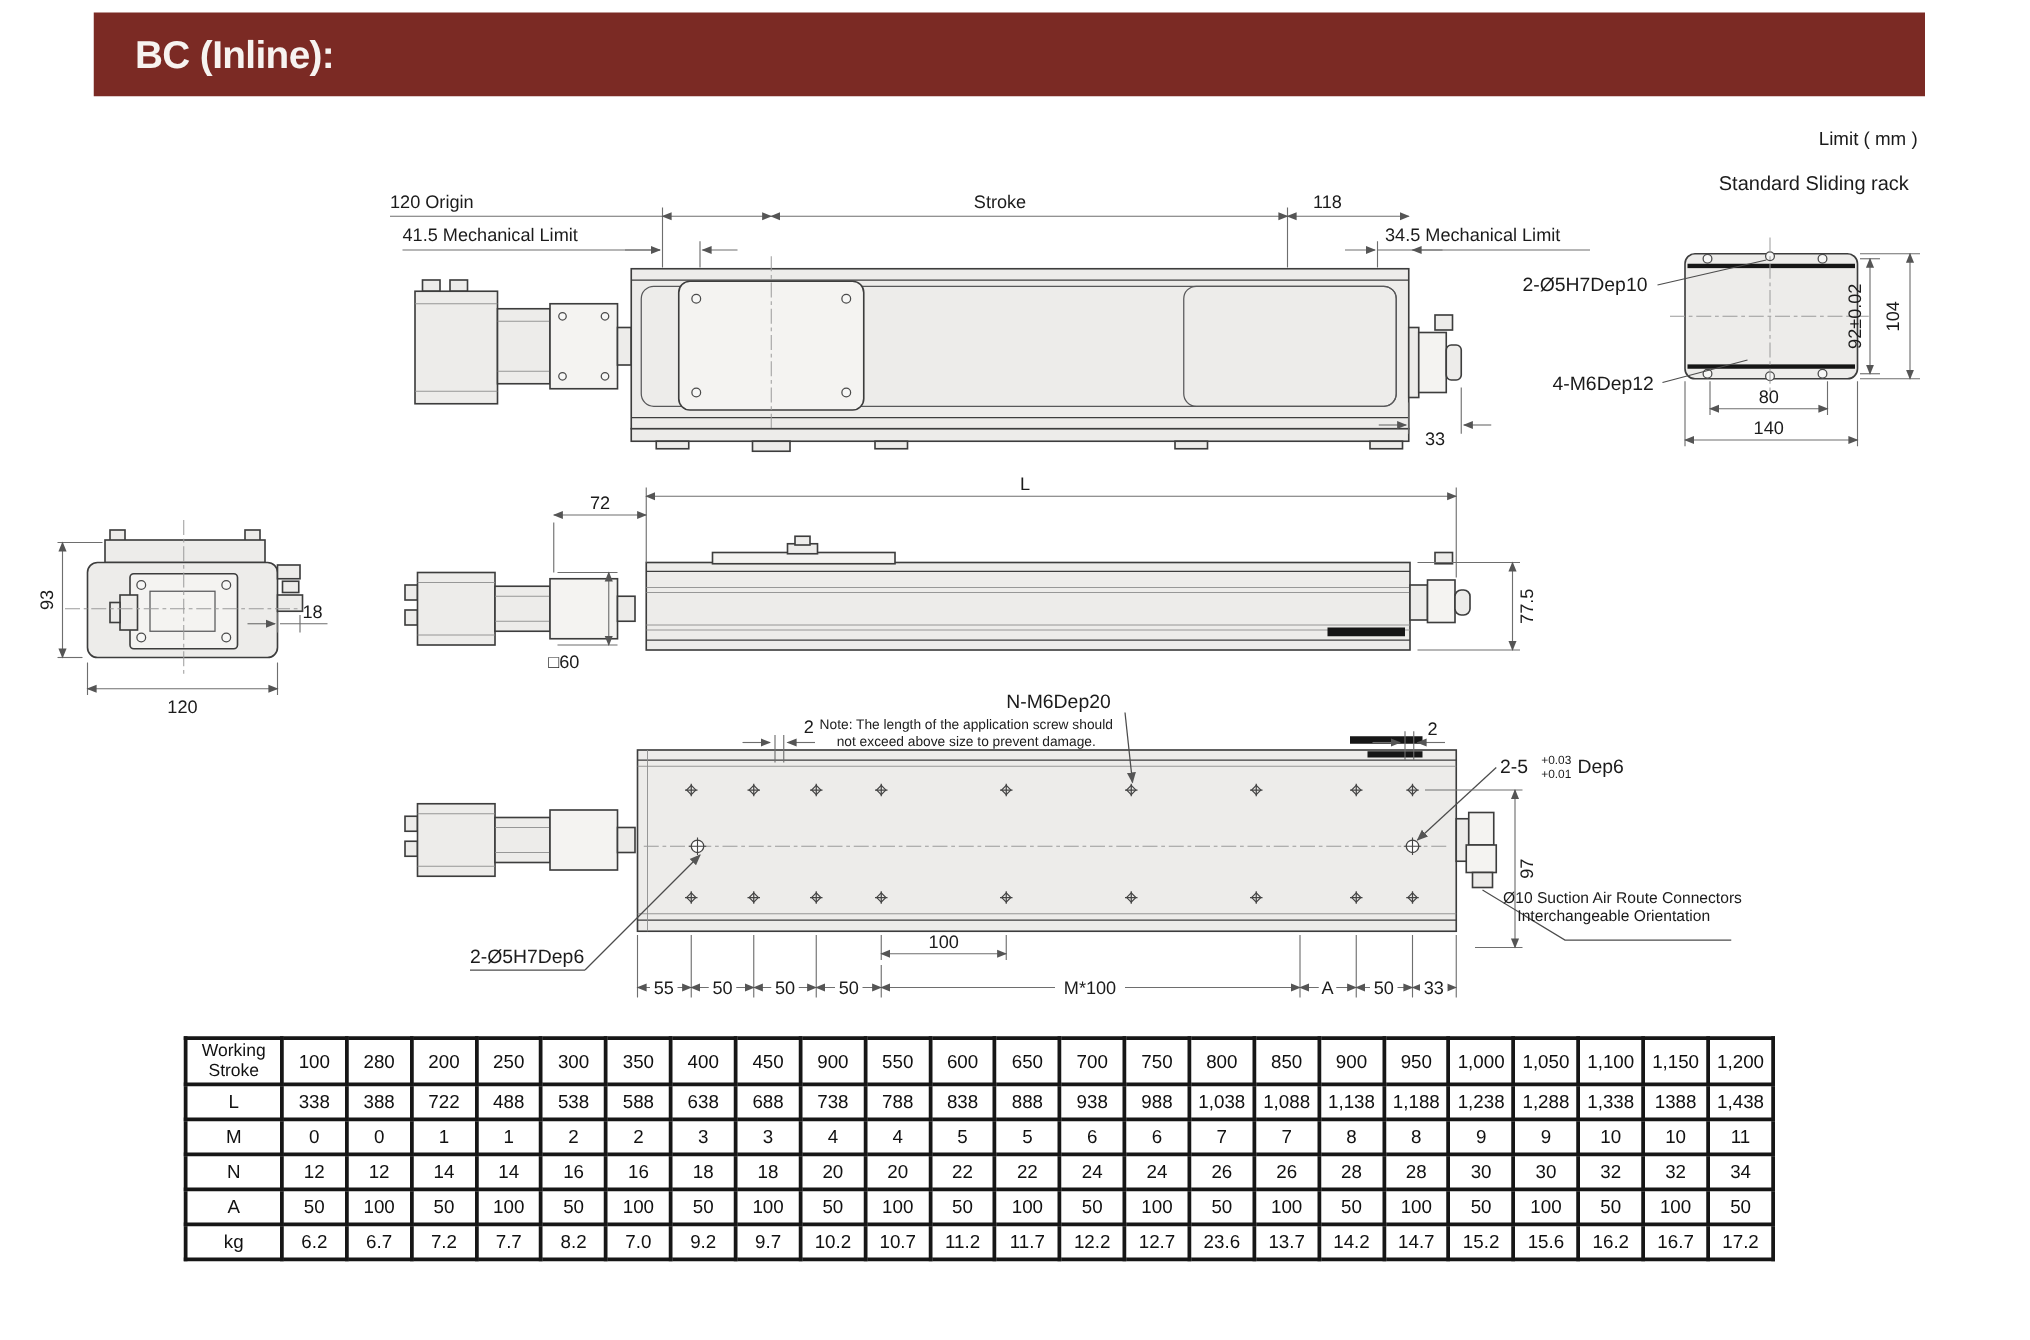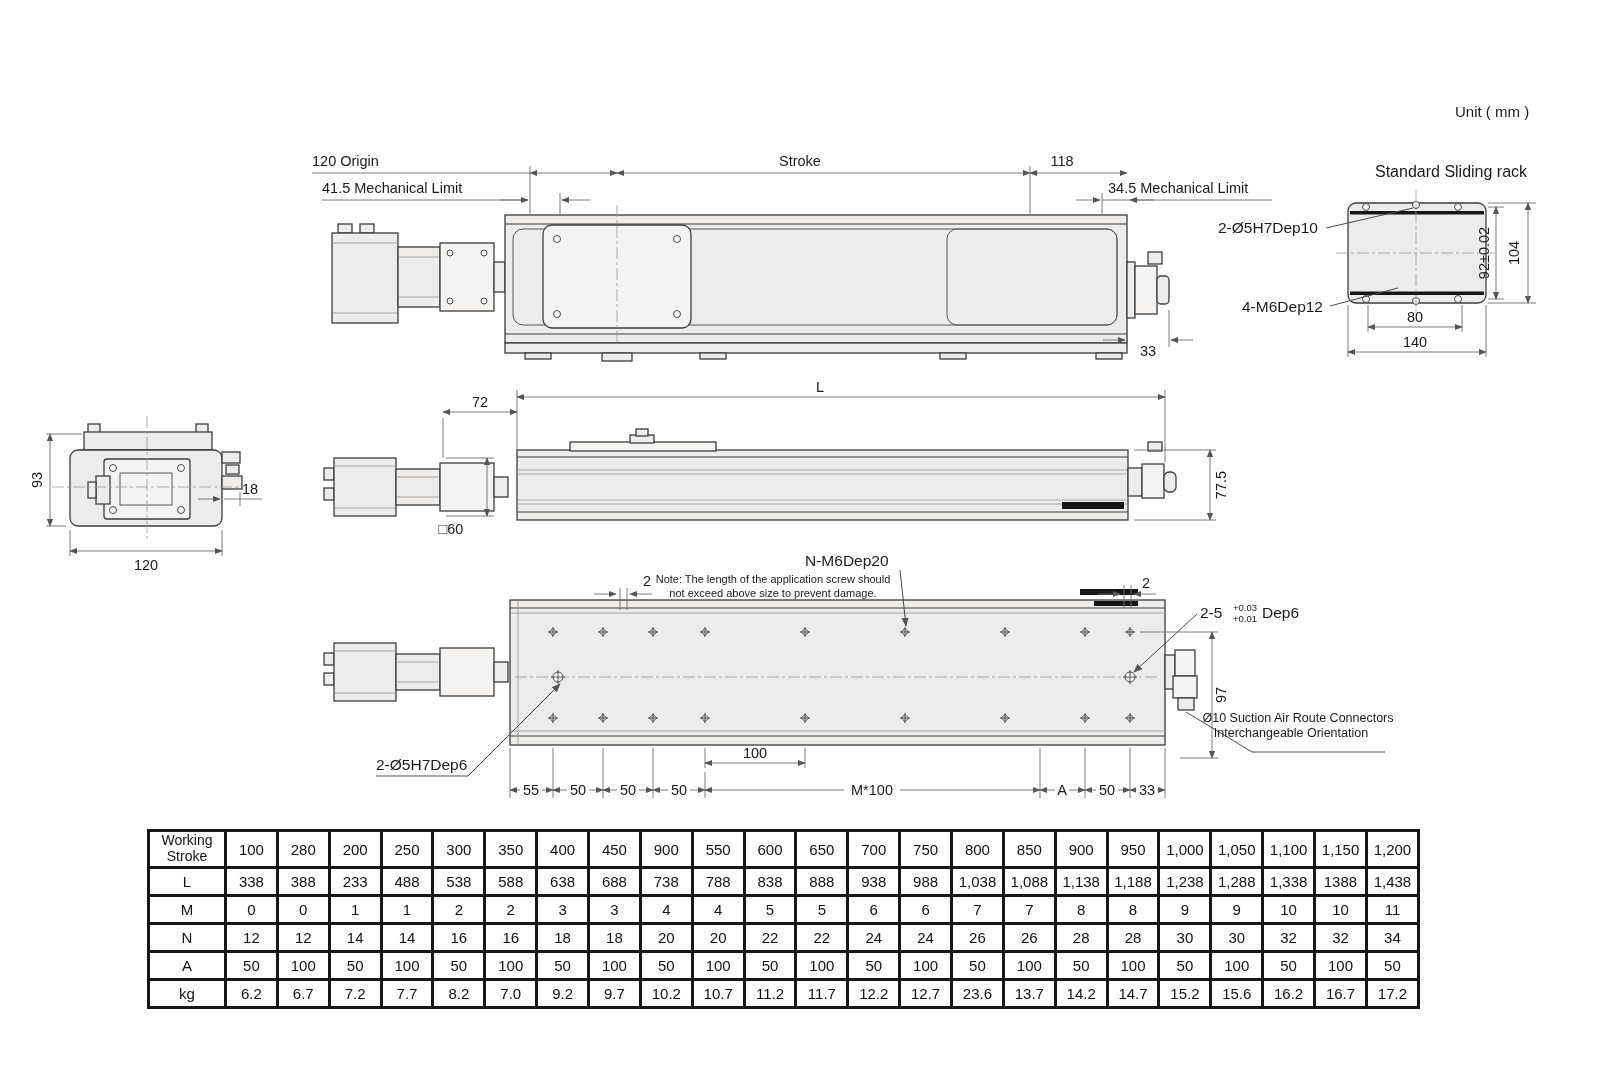--- a/index.html
+++ b/index.html
@@ -2,21 +2,21 @@
 <html><head>
 <meta charset="utf-8">
 <style>
   html,body{margin:0;padding:0;background:#ffffff;}
   .page{position:relative;width:1624px;height:1072px;background:#ffffff;overflow:hidden;
         font-family:"Liberation Sans",sans-serif;color:#1b1b1b;}
   .header-bar{position:absolute;left:75px;top:10px;width:1465px;height:67px;background:#7b2a24;
               display:flex;align-items:center;}
   .header-bar .title{color:#f7f3f0;font-size:31px;font-weight:700;margin-left:33px;letter-spacing:-0.5px;}
   .unit-label{position:absolute;left:1455px;top:103px;font-size:15px;}
-  .view-label{position:absolute;left:1375px;top:139px;font-size:16px;margin-top:24px;}
+  .view-label{position:absolute;left:1375px;top:139px;font-size:16px;}
   .drawing{position:absolute;left:0;top:85px;}
 
   
   .part{fill:#edecea;stroke:#3d3d3d;stroke-width:1.3;}
   .part2{fill:#f4f3f1;stroke:#3d3d3d;stroke-width:1.3;}
   .outline{fill:none;stroke:#58585a;stroke-width:1;}
   .edge{stroke:#3d3d3d;stroke-width:1;fill:none;}
   .lt{stroke:#8a8a8a;stroke-width:0.7;fill:none;}
   .blk{fill:#161616;}
   .screw{fill:#f7f7f6;stroke:#4a4a4a;stroke-width:1;}
@@ -38,22 +38,25 @@
   .spec tr:first-child td{height:34px;}
   .spec td.rowlabel{width:74px;}
   .spec td.rowlabel.header{font-size:14px;line-height:1.12;border-radius:16px;}
   .note-line{position:absolute;left:147px;top:1012px;font-size:15px;color:#111;}
 </style>
 </head>
 <body>
 
 <div class="page">
 
-
-  <div class="unit-label">Unit ( mm )</div>
+  <div class="header-bar">
+    <div class="title">BC (Inline):</div>
+  </div>
+
+  <div class="unit-label">Limit ( mm )</div>
   <div class="view-label">Standard Sliding rack</div>
 
   <svg class="drawing" width="1624" height="740" viewBox="0 85 1624 740" xmlns="http://www.w3.org/2000/svg">
     <defs>
       <marker id="ar" viewBox="0 0 10 10" refX="9" refY="5" markerWidth="9" markerHeight="9" orient="auto-start-reverse">
         <path d="M0,1 L10,5 L0,9 z" fill="#555"></path>
       </marker>
       <g id="hole">
         <path d="M-5,0 H5 M0,-5 V5" stroke="#444" stroke-width="1" fill="none"></path>
         <rect x="-2.6" y="-2.6" width="5.2" height="5.2" transform="rotate(45)" fill="none" stroke="#444" stroke-width="0.9"></rect>
@@ -386,21 +389,21 @@
           <td>1,000</td>
           <td>1,050</td>
           <td>1,100</td>
           <td>1,150</td>
           <td>1,200</td>
         </tr>
         <tr>
           <td class="rowlabel">L</td>
           <td>338</td>
           <td>388</td>
-          <td>233</td>
+          <td>722</td>
           <td>488</td>
           <td>538</td>
           <td>588</td>
           <td>638</td>
           <td>688</td>
           <td>738</td>
           <td>788</td>
           <td>838</td>
           <td>888</td>
           <td>938</td>

